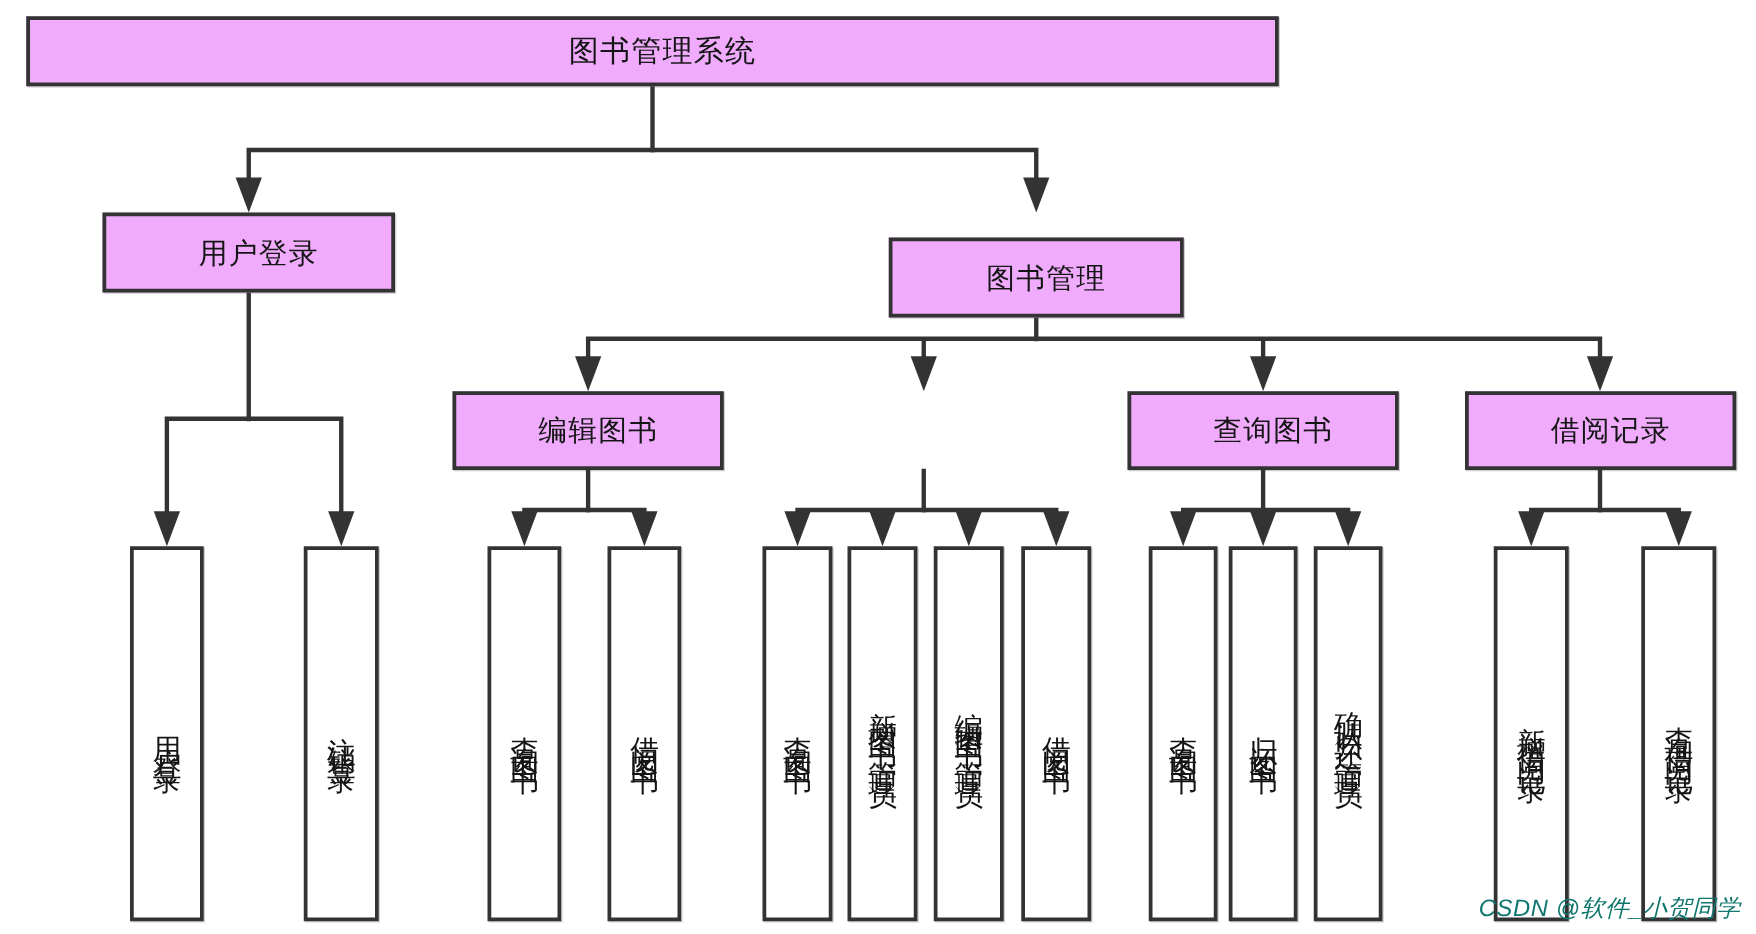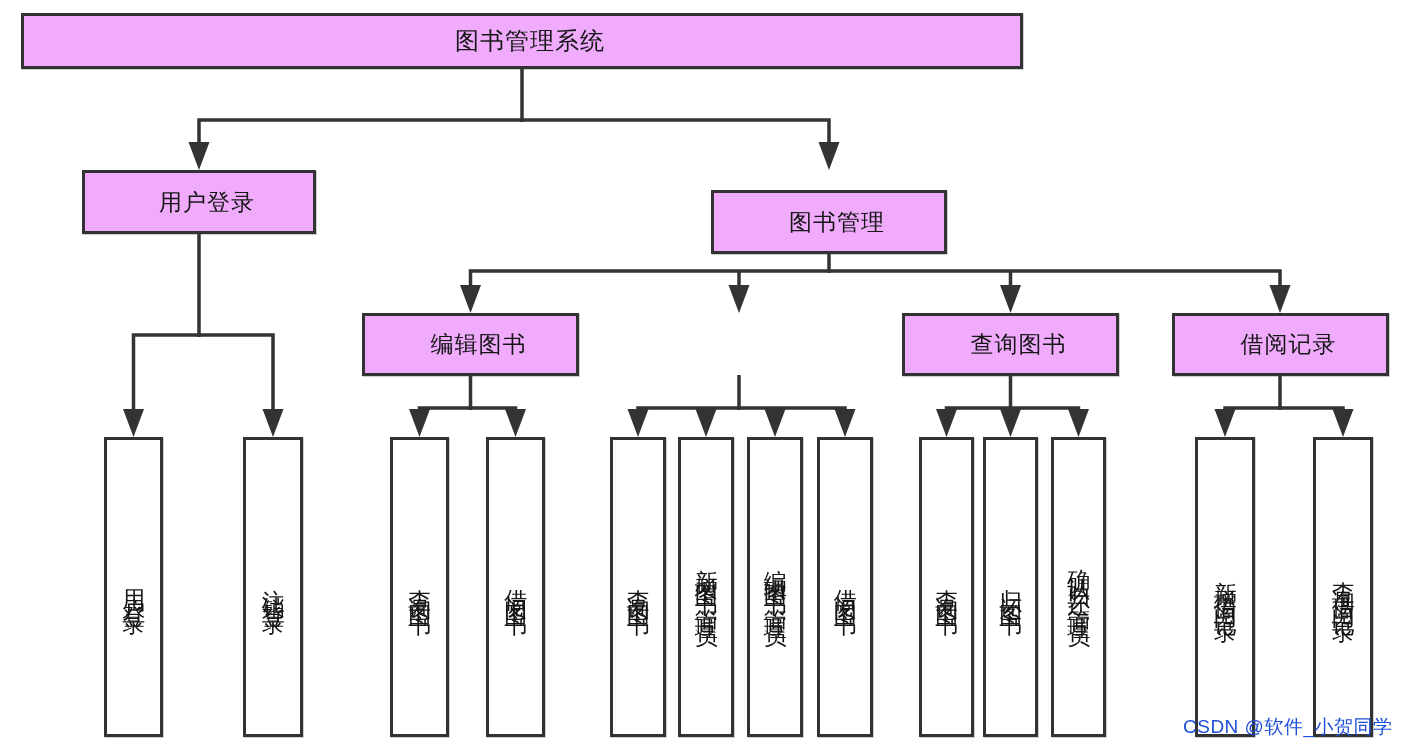--- a/index.html
+++ b/index.html
@@ -58,23 +58,24 @@
     letter-spacing: 8px;
     line-height: 1.1;
     color: #151515;
     white-space: nowrap;
   }
   .watermark {
     position: absolute;
     left: 1183px;
     top: 714px;
     font-size: 19px;
-    color: #1d4ed8;
+    color: #0f766e;
     white-space: nowrap;
     letter-spacing: 0.5px;
+    font-style: italic;
   }
 </style>
 </head>
 <body>
 
 <div class="stage">
 
   <svg class="connectors" viewBox="0 0 1405 747" xmlns="http://www.w3.org/2000/svg">
     <path fill="none" stroke="#333333" stroke-width="3.5" d="M522,67 V122
          M199,146 V120 H829 V146

